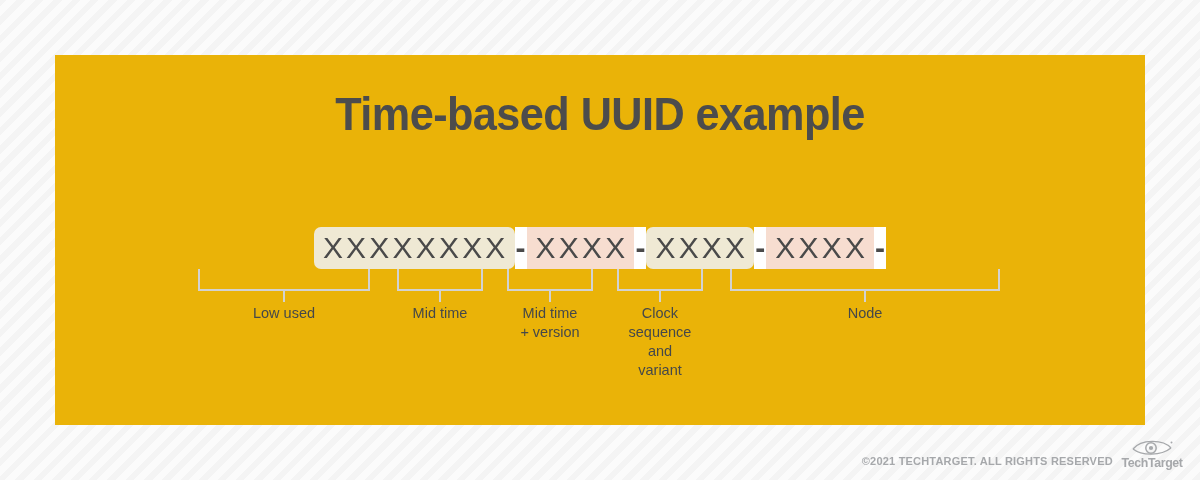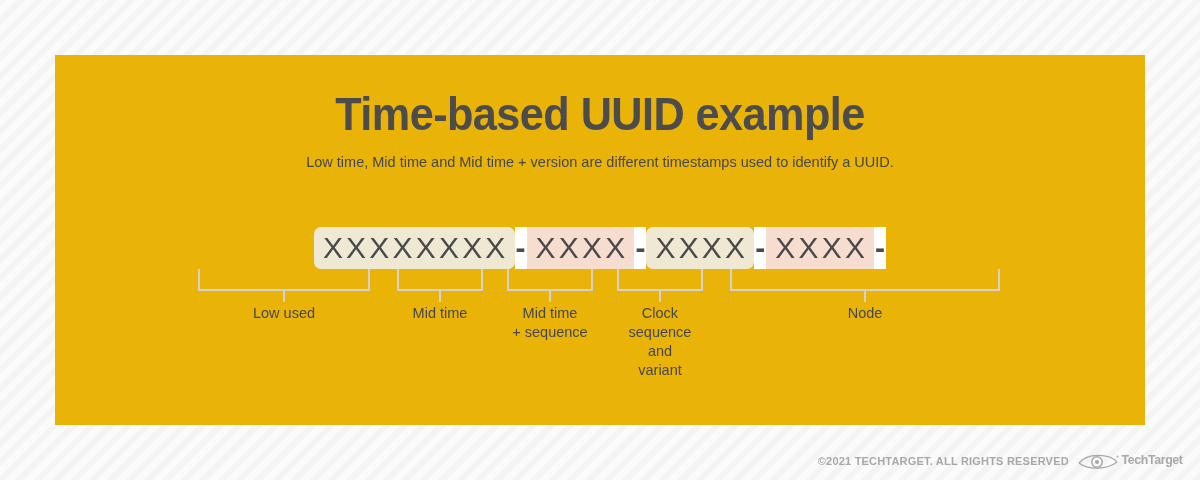--- a/index.html
+++ b/index.html
@@ -134,21 +134,21 @@
   .copyright {
     font-size: 11px;
     font-weight: bold;
     letter-spacing: 0.2px;
     color: #a6a8ab;
     white-space: nowrap;
     padding-bottom: 3px;
   }
   .logo {
     display: flex;
-    flex-direction: row;
+    flex-direction: column;
     align-items: center;
   }
   .logo svg { display: block; }
   .logo-word {
     font-size: 13px;
     font-weight: bold;
     color: #a6a8ab;
     letter-spacing: -0.4px;
     transform: scaleX(0.95);
     white-space: nowrap;
@@ -156,21 +156,20 @@
   }
 </style>
 </head>
 <body>
 
 <div class="card">
 
   <div class="title">Time-based UUID example</div>
 
   <div class="subtitle">
-    <div>Low time, Mid time and Mid time + version are different timestamps used to identify a UUID.</div>
   </div>
 
   <div class="uuid-row">
     <span class="uuid-block cream">XXXXXXXX</span>
     <span class="uuid-sep">-</span>
     <span class="uuid-block pink">XXXX</span>
     <span class="uuid-sep">-</span>
     <span class="uuid-block cream">XXXX</span>
     <span class="uuid-sep">-</span>
     <span class="uuid-block pink">XXXX</span>
@@ -193,21 +192,21 @@
       <div class="seg-label">
         <div>Mid time</div>
       </div>
     </div>
 
     <div class="seg" style="left:452px; width:86px;">
       <div class="bracket"></div>
       <div class="stem"></div>
       <div class="seg-label">
         <div>Mid time</div>
-        <div>+ sequence</div>
+        <div>+ version</div>
       </div>
     </div>
 
     <div class="seg" style="left:675px; width:270px;">
       <div class="bracket"></div>
       <div class="stem"></div>
       <div class="seg-label">
         <div>Node</div>
       </div>
     </div>

